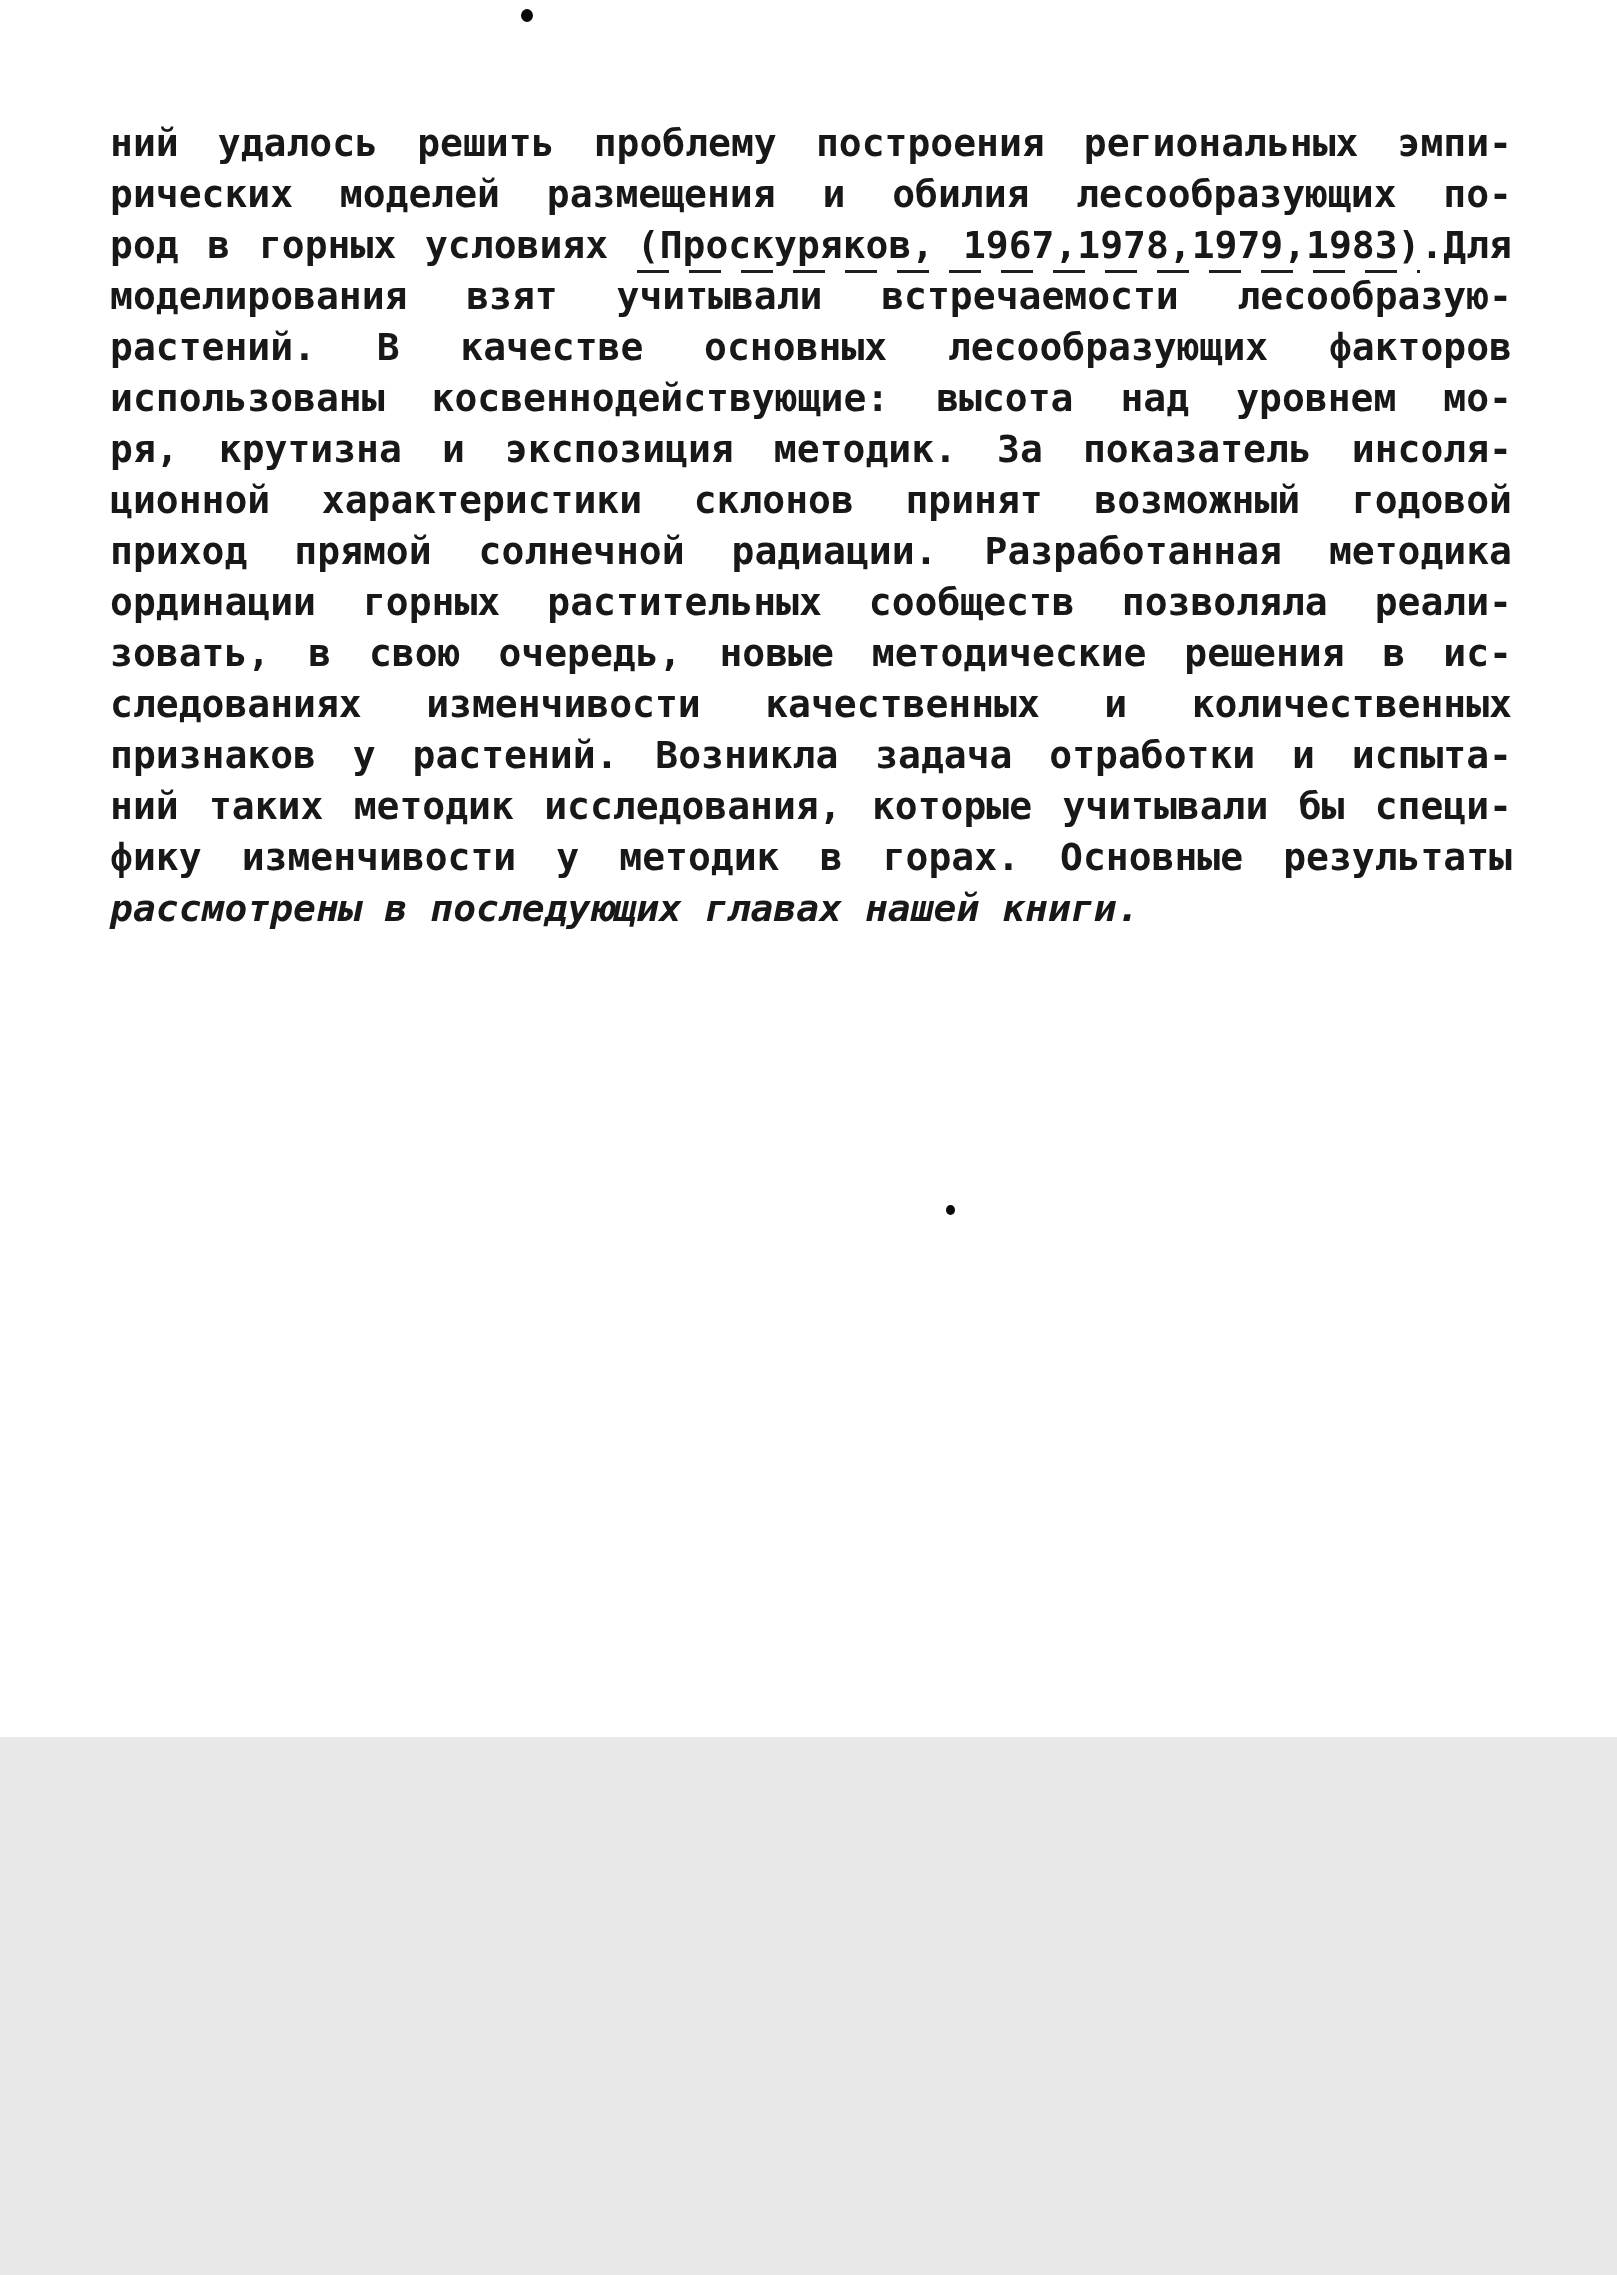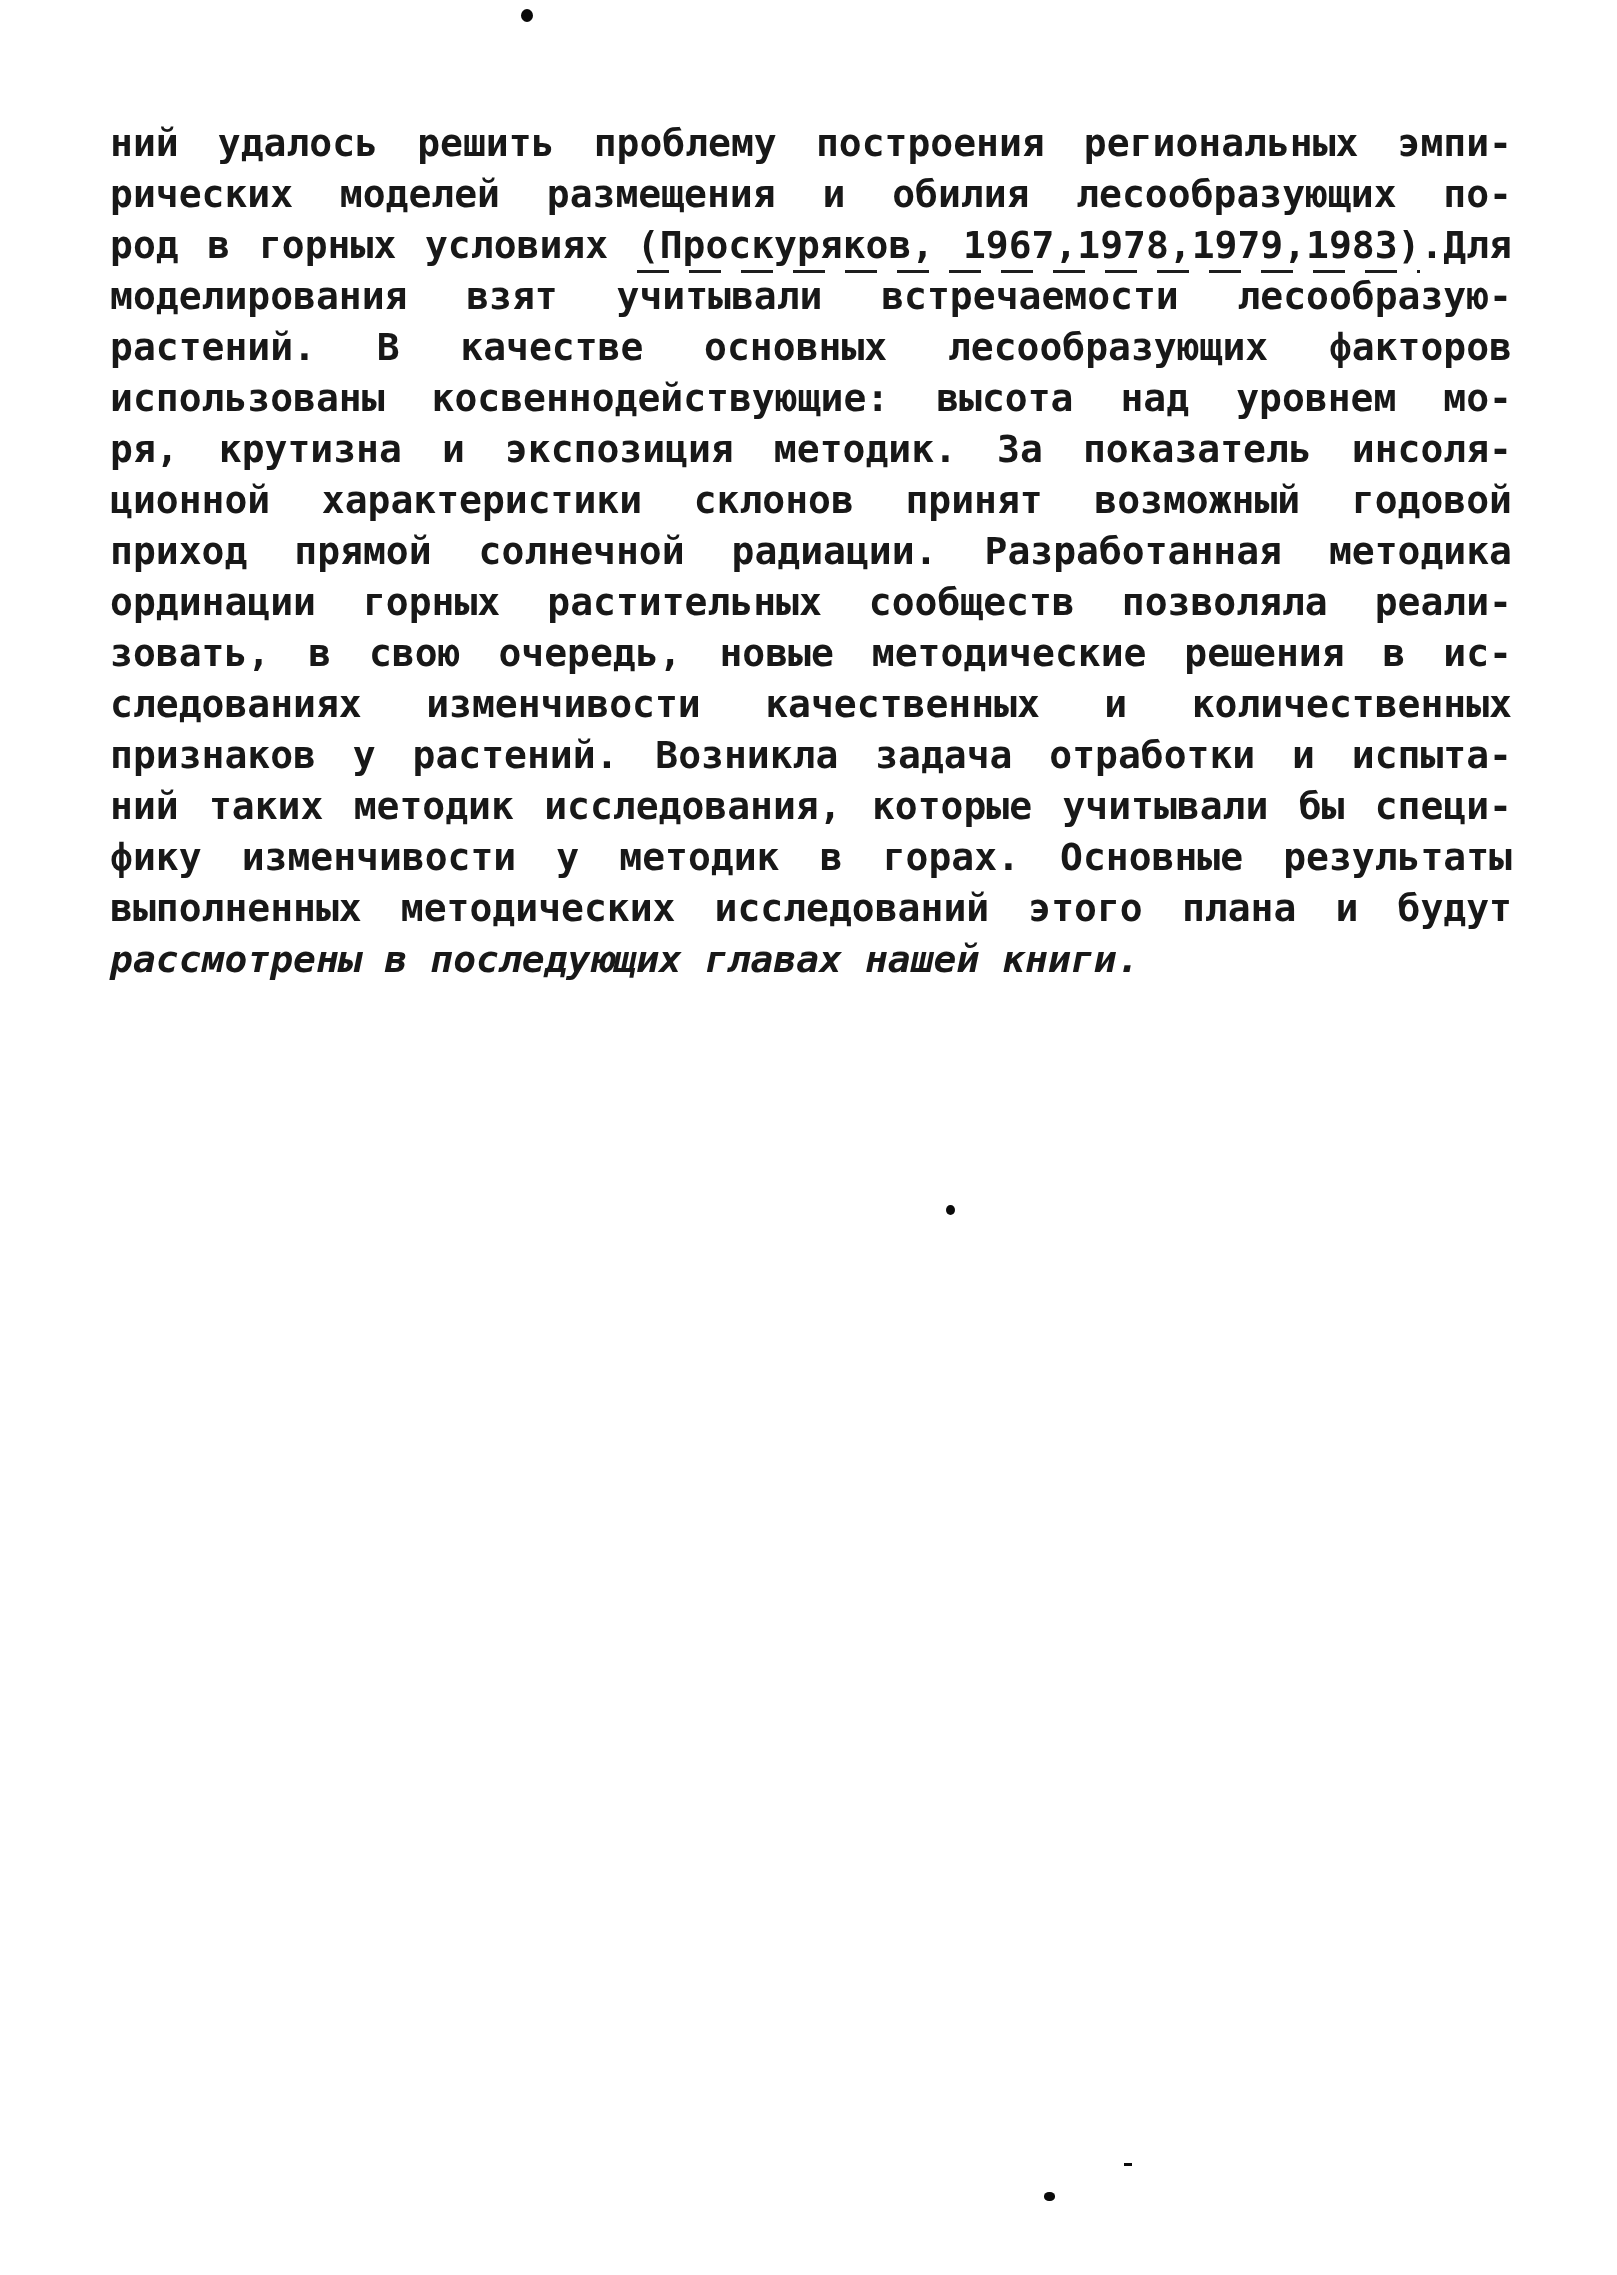--- a/index.html
+++ b/index.html
@@ -3,21 +3,21 @@
 <meta charset="utf-8">
 <style>
   html, body {
     margin: 0;
     padding: 0;
     background: #e8e8e8;
   }
   .page {
     position: relative;
     width: 1617px;
-    height: 2275px;
+    height: 1737px;
     background: #ffffff;
     overflow: hidden;
     font-family: "DejaVu Sans Mono", "Liberation Mono", monospace;
   }
   .text-block {
     position: absolute;
     left: 110px;
     top: 118px;
     width: 1402px;
     font-size: 38px;
@@ -70,21 +70,20 @@
     <div class="text-line">использованы косвеннодействующие: высота над уровнем мо-</div>
     <div class="text-line">ря, крутизна и экспозиция методик. За показатель инсоля-</div>
     <div class="text-line">ционной характеристики склонов принят возможный годовой</div>
     <div class="text-line">приход прямой солнечной радиации. Разработанная методика</div>
     <div class="text-line">ординации горных растительных сообществ позволяла реали-</div>
     <div class="text-line">зовать, в свою очередь, новые методические решения в ис-</div>
     <div class="text-line">следованиях изменчивости качественных и количественных</div>
     <div class="text-line">признаков у растений. Возникла задача отработки и испыта-</div>
     <div class="text-line">ний таких методик исследования, которые учитывали бы специ-</div>
     <div class="text-line">фику изменчивости у методик в горах. Основные результаты</div>
-    <div class="text-line">выполненных методических исследований этого плана и будут</div>
     <div class="text-line last-line">рассмотрены в последующих главах нашей книги.</div>
   </div>
 
   <span class="speck speck-mid-dot"></span>
   <span class="speck speck-small-dash"></span>
   <span class="speck speck-bottom-dot"></span>
 
 </div>
 
 </body></html>

